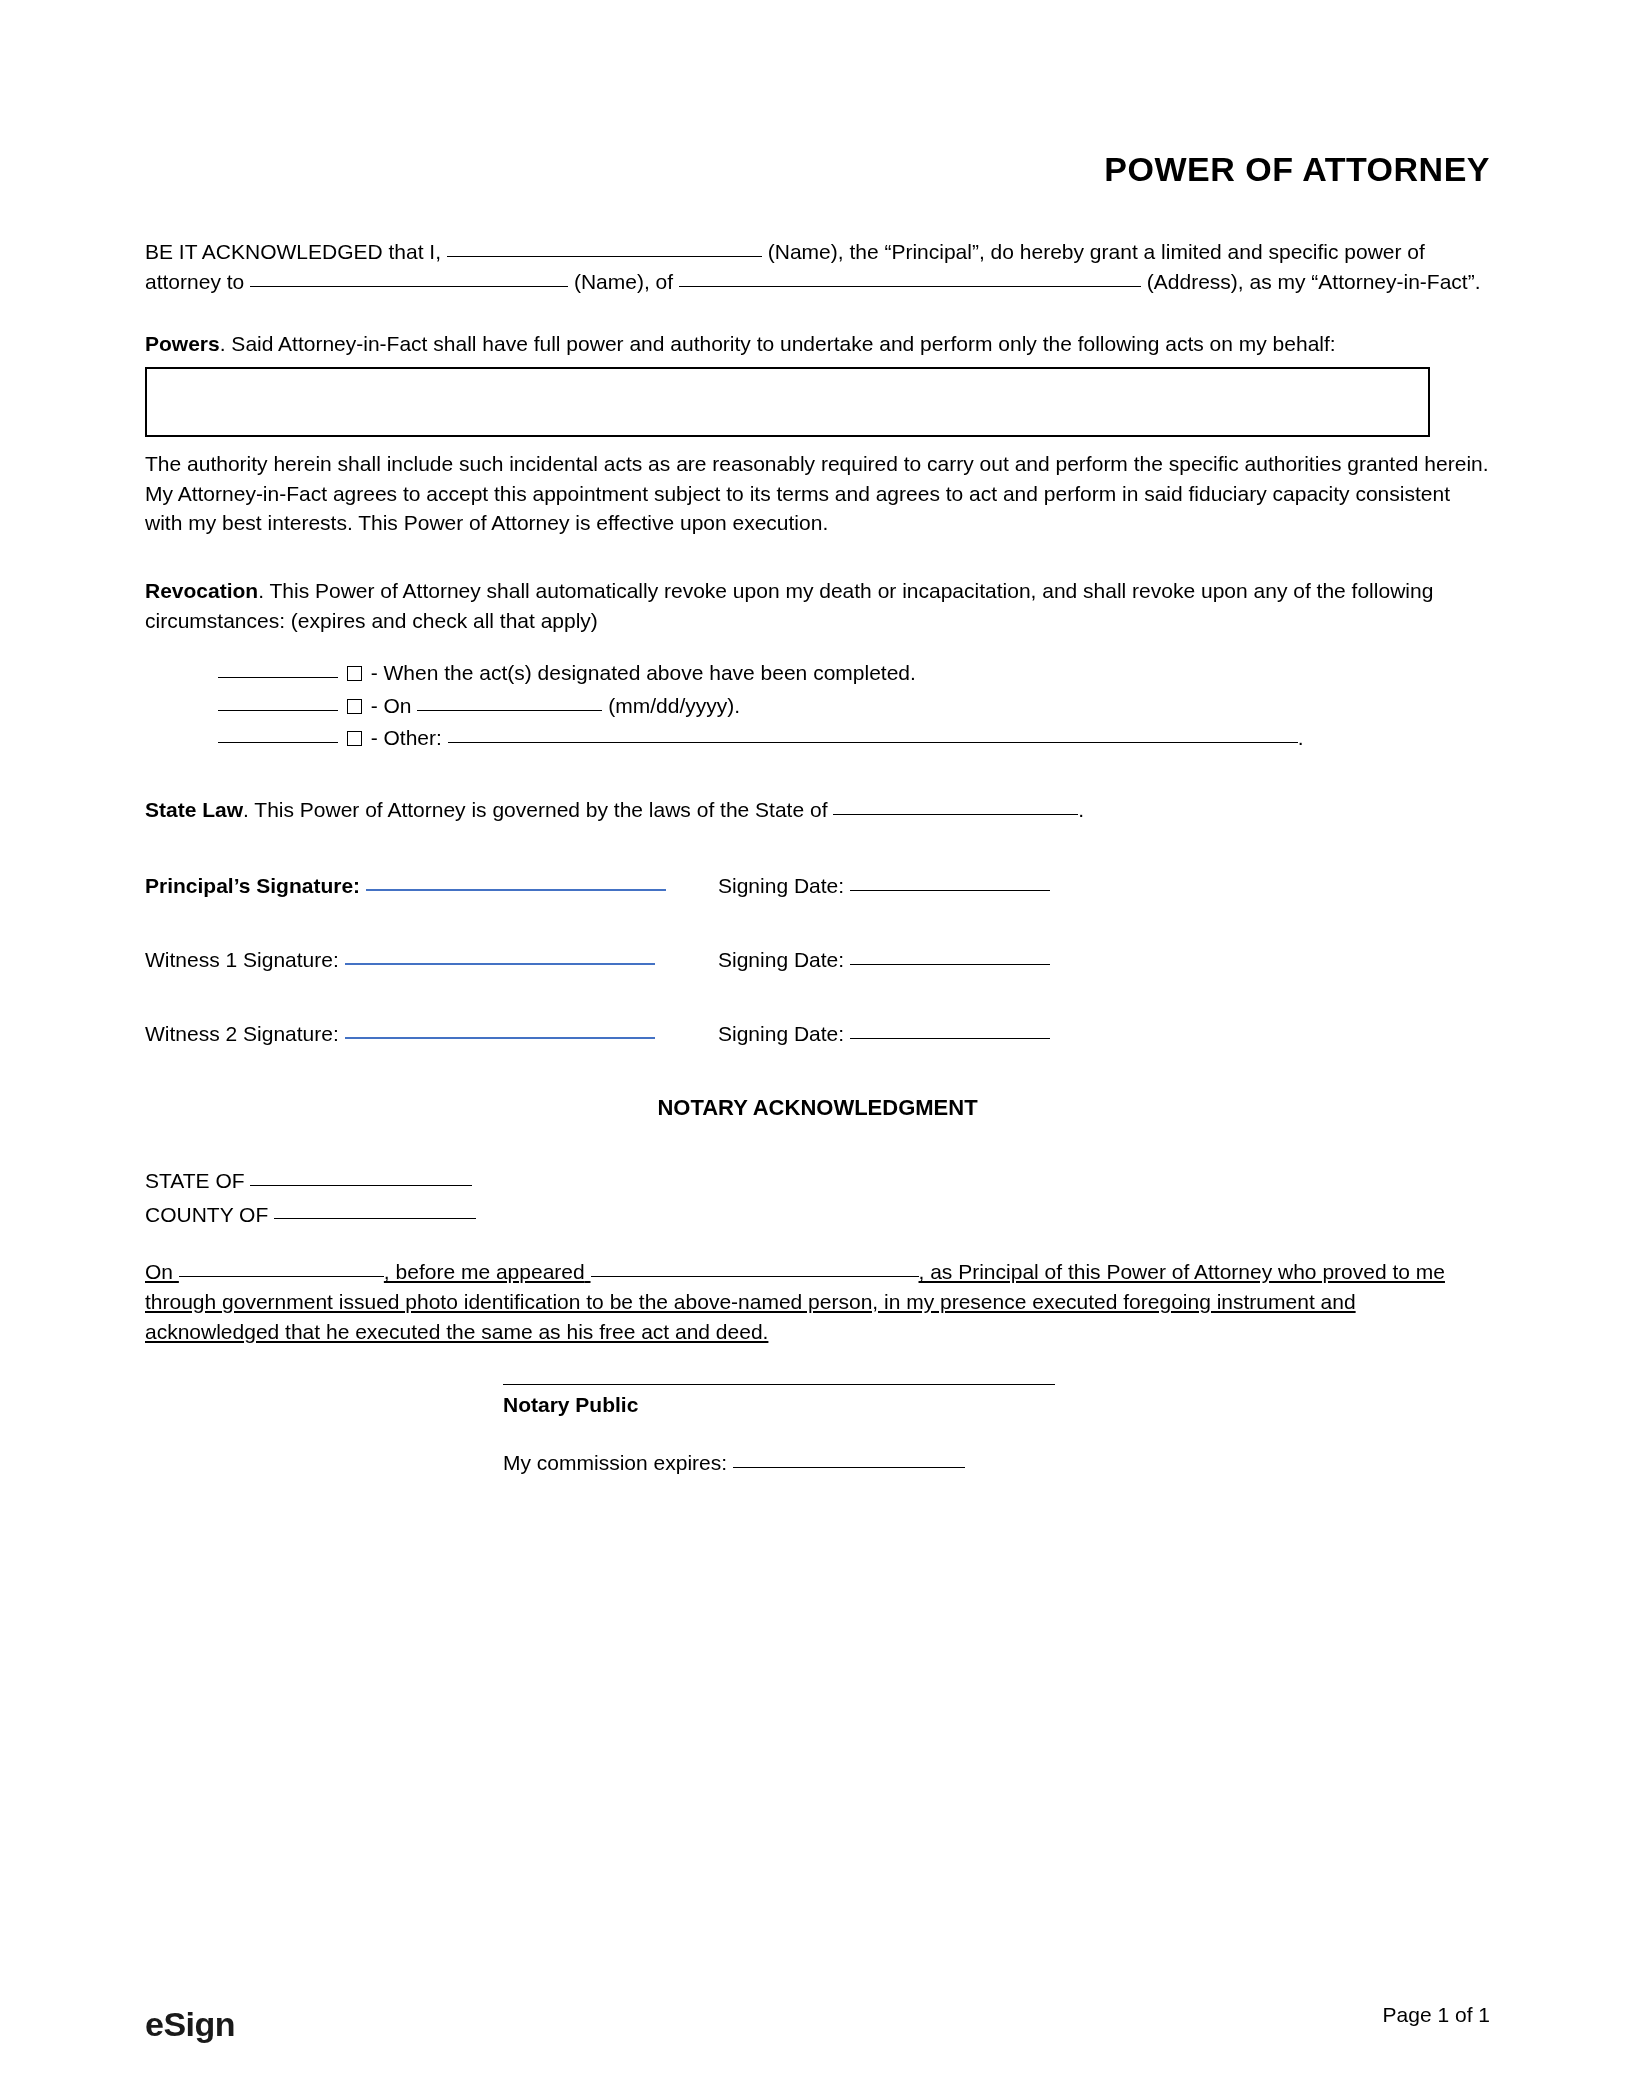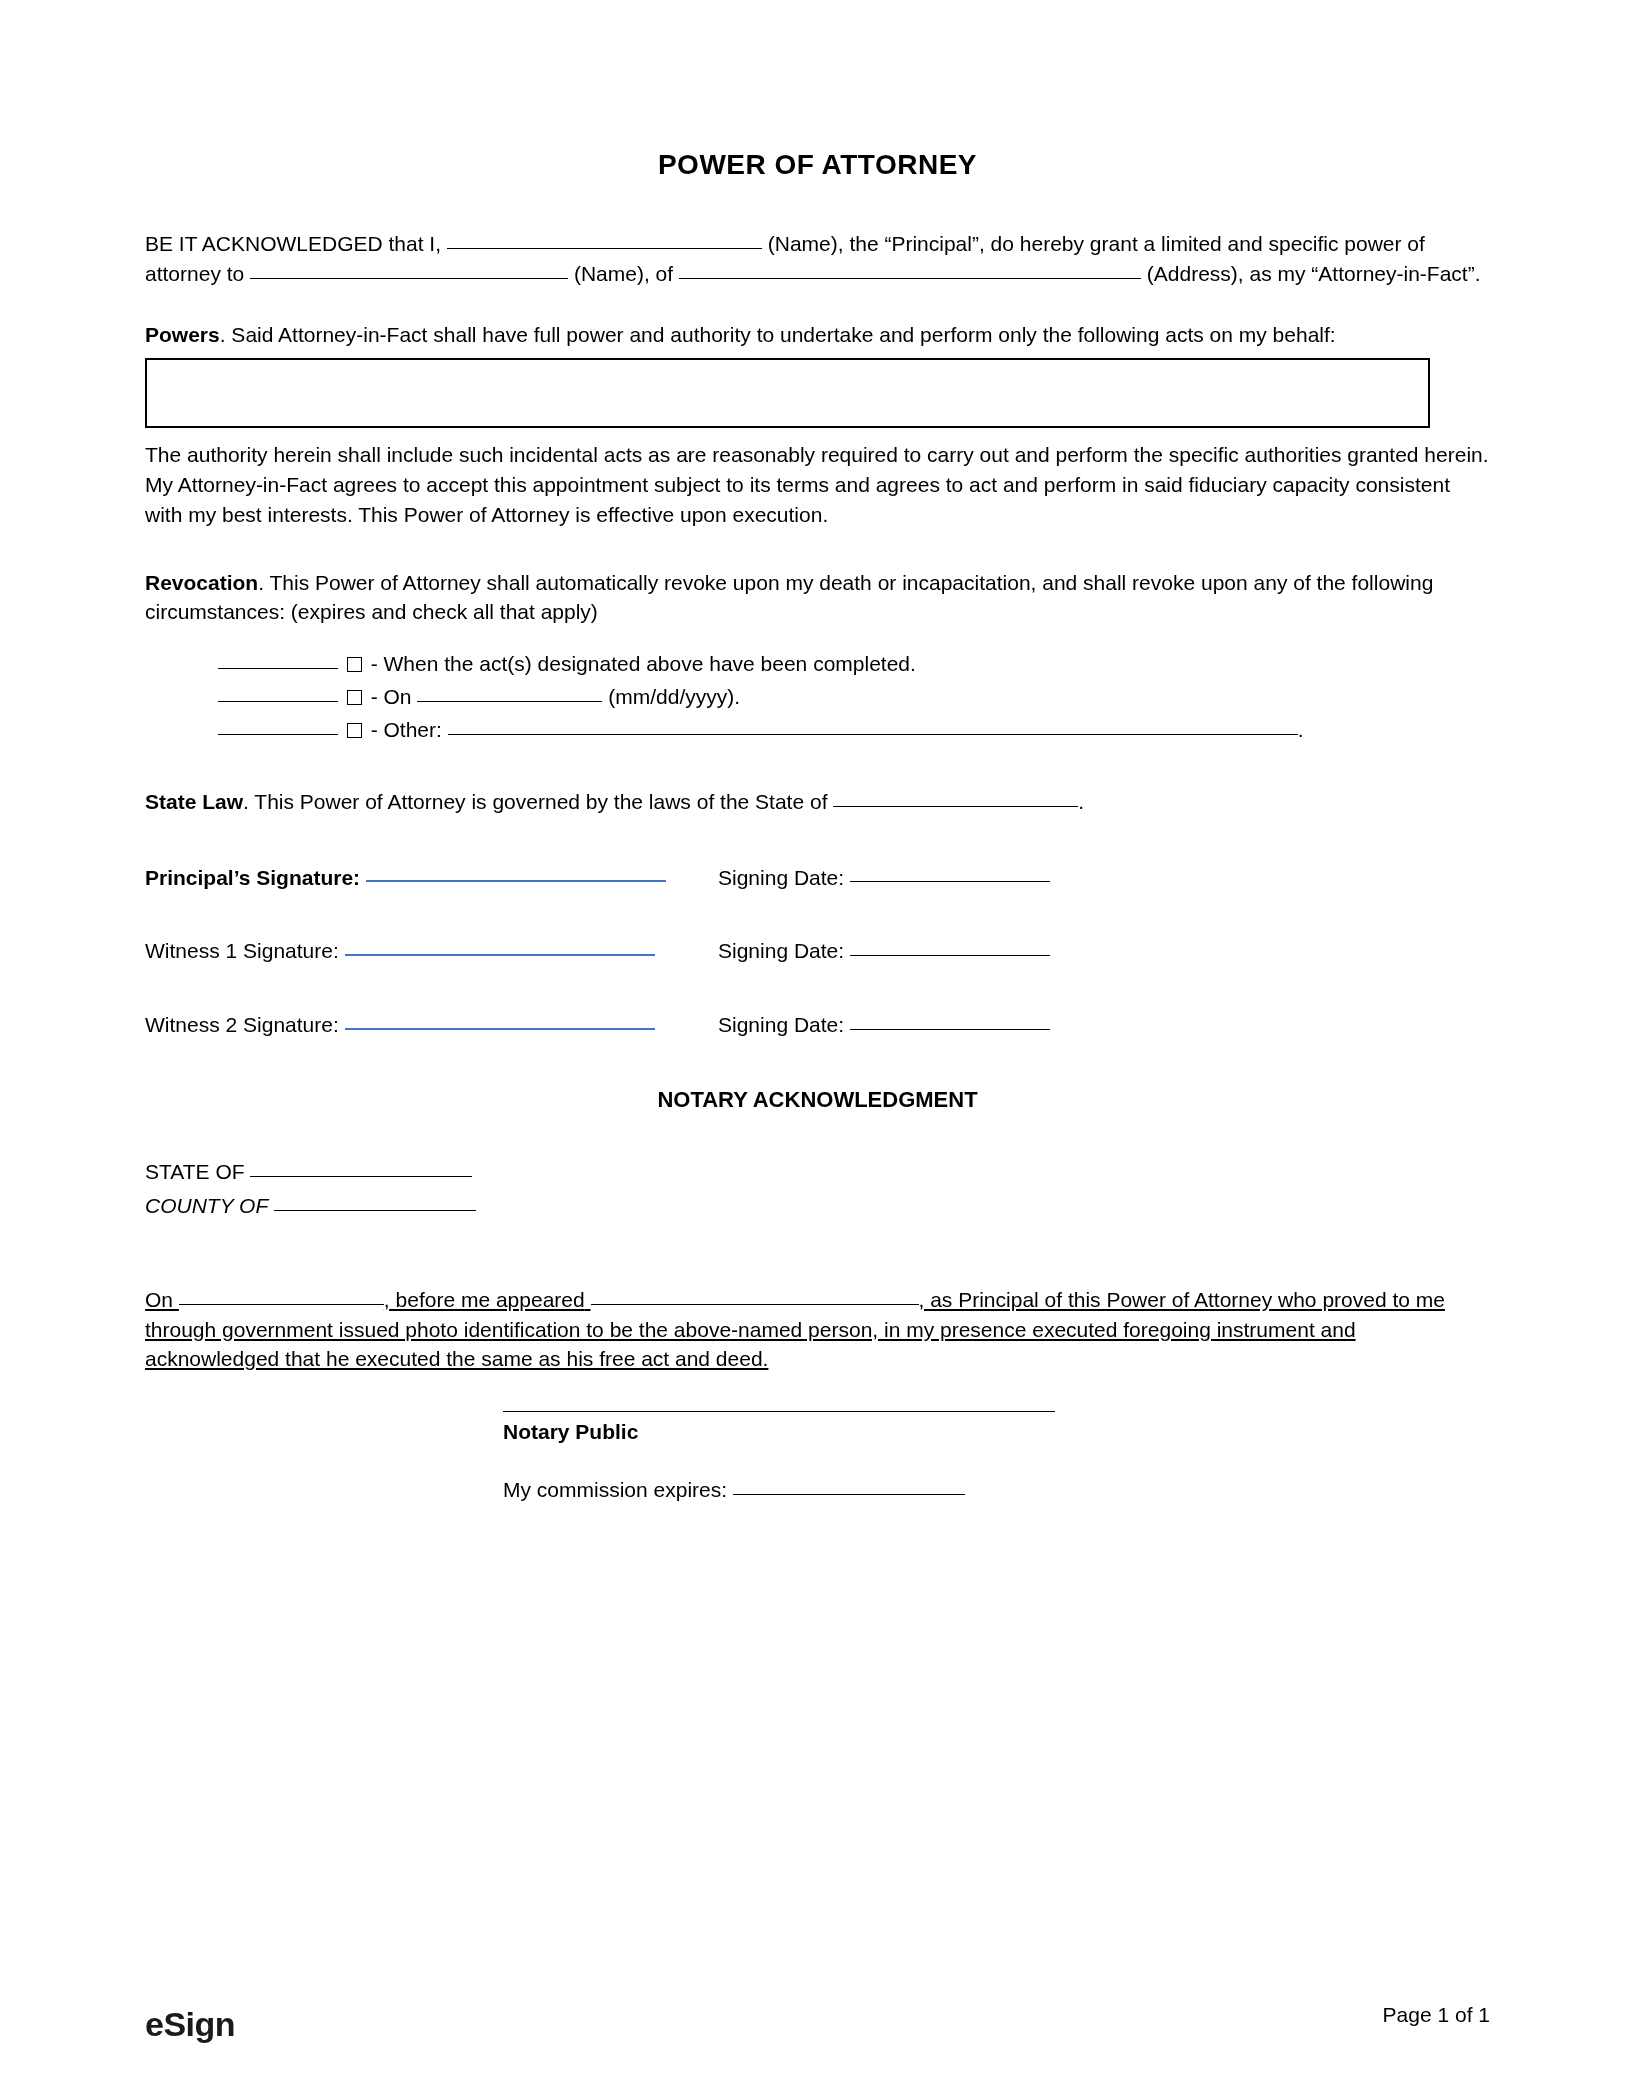--- a/index.html
+++ b/index.html
@@ -10,22 +10,22 @@
     height: 2090px;
     background: #ffffff;
     color: #000000;
     font-family: "Liberation Sans", sans-serif;
     font-size: 21px;
     line-height: 1.42;
     padding: 145px 142px 0 145px;
     overflow: hidden;
   }
   .title {
-    text-align: center;
-    font-size: 28px;
+    text-align: right;
+    font-size: 34px;
     font-weight: bold;
     margin: 0 0 44px 0;
     letter-spacing: 0.5px;
   }
   .para { margin: 0 0 32px 0; }
   .bold { font-weight: bold; }
   .blank {
     display: inline-block;
     border-bottom: 1.5px solid #000;
     height: 0.95em;
@@ -58,21 +58,21 @@
   .sig-row { display: flex; align-items: flex-start; margin: 0 0 44px 0; }
   .sig-left { flex: 0 0 573px; }
   .sig-right { flex: 1; }
   .section-heading {
     text-align: center;
     font-weight: bold;
     font-size: 22px;
     margin: 0 0 42px 0;
   }
   .tight { margin: 0 0 4px 0; }
-  .county-line { margin: 0 0 64px 0; font-style: italic; }
+  .county-line { margin: 0 0 28px 0; }
   .notary-para { margin: 0 0 10px 0; text-decoration: underline; }
   .notary-sign { margin-left: 358px; margin-top: 26px; }
   .nline { width: 552px; border-bottom: 1.5px solid #000; height: 12px; }
   .notary-public-label { font-weight: bold; margin-top: 5px; }
   .commission-row { margin-top: 28px; }
   .footer {
     position: absolute;
     left: 145px;
     right: 142px;
     bottom: 42px;

